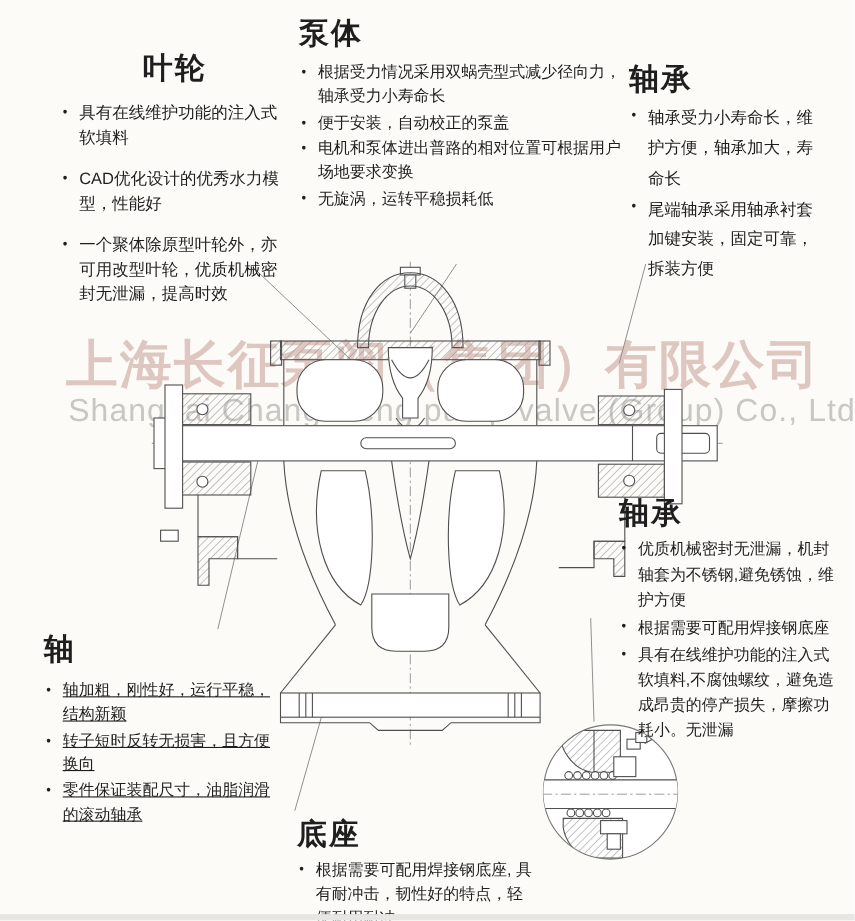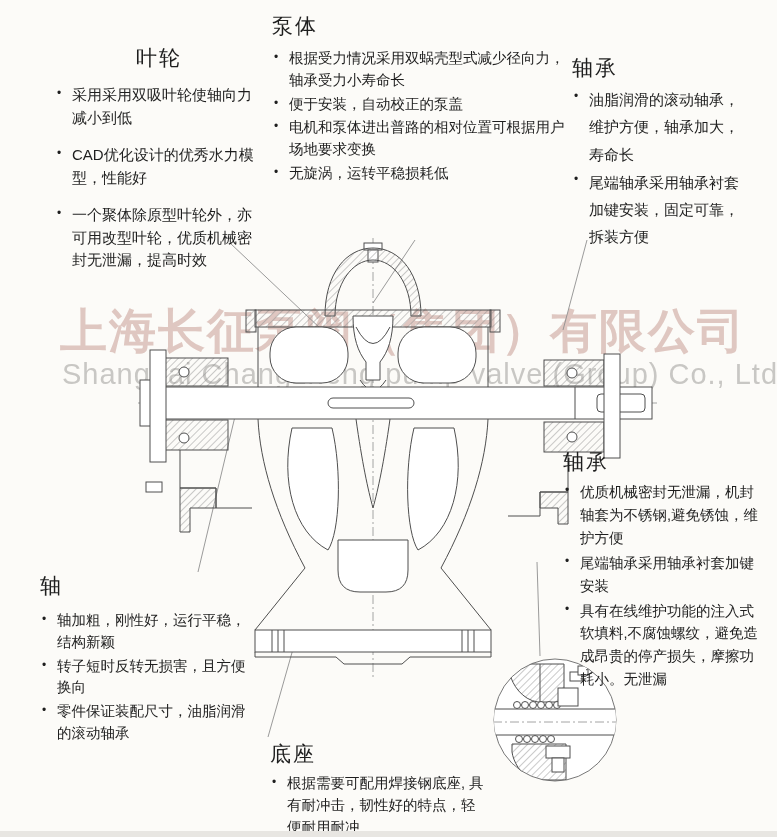--- a/index.html
+++ b/index.html
@@ -26,39 +26,39 @@
   }
   
   .drawing{position:absolute;left:120px;top:232px;z-index:2;}
   .ln{stroke:#4f4f4f;stroke-width:1;fill:none;}
   .lnw{stroke:#4f4f4f;stroke-width:1;fill:#ffffff;}
   .hat{stroke:#4f4f4f;stroke-width:1;fill:url(#hatch);}
   .cl{stroke:#9a9a9a;stroke-width:0.9;stroke-dasharray:9 3 2 3;fill:none;}
   .leader{stroke:#8f8f8f;stroke-width:0.9;fill:none;}
   
   .note{position:absolute;z-index:3;color:#1e1e1e;}
-  .note h2{margin:0;font-weight:normal;letter-spacing:2px;font-size:21px;}
+  .note h2{margin:0;font-weight:bold;letter-spacing:2px;font-size:27px;}
   .note ul{list-style:none;margin:0;padding:0;}
   .note li{position:relative;padding-left:17px;line-height:1.5;}
   .note li::before{content:"•";position:absolute;left:2px;top:0;font-size:12px;color:#1e1e1e;}
   #sec-impeller{left:55px;top:44px;width:208px;font-size:15px;}
   #sec-impeller h2{margin-bottom:12px;text-align:center;}
   #sec-impeller li{margin-bottom:15px;}
   #sec-pump-body{left:272px;top:12px;width:294px;font-size:14.5px;}
   #sec-pump-body h2{margin-bottom:8px;}
   #sec-pump-body li{margin-bottom:2px;}
   #sec-bearing-top{left:572px;top:54px;width:180px;font-size:15px;}
   #sec-bearing-top h2{margin-bottom:4px;}
   #sec-bearing-top li{line-height:1.82;margin-bottom:1px;}
   #sec-bearing-seal{left:563px;top:448px;width:196px;font-size:14.5px;}
   #sec-bearing-seal h2{margin-bottom:5px;}
   #sec-bearing-seal li{line-height:1.58;margin-bottom:2px;}
   #sec-shaft{left:40px;top:572px;width:212px;font-size:14.5px;}
   #sec-shaft h2{margin-bottom:10px;}
-  #sec-shaft li{margin-bottom:2px;}
+  #sec-shaft li{margin-bottom:2px;text-decoration:underline;}
   #sec-base{left:270px;top:740px;width:218px;font-size:14.5px;}
   #sec-base h2{margin-bottom:5px;}
   .footer-strip{
     position:absolute;left:0;top:831px;width:777px;height:6px;
     background:#e8e6e2;z-index:4;
   }
 </style>
 </head>
 <body>
 
@@ -189,49 +189,49 @@
         <path class="hat" d="M392,512 L446,512 L446,548 L414,548 C400,544 393,528 392,520 Z"></path>
         <rect class="lnw" x="426" y="514" width="24" height="12"></rect>
         <rect class="lnw" x="432" y="526" width="12" height="14"></rect>
       </g>
     </g>
   </svg>
 
   <section class="note" id="sec-impeller">
     <h2>叶轮</h2>
     <ul>
-        <li>采用采用双吸叶轮使轴向力减小到低</li>
+        <li>具有在线维护功能的注入式软填料</li>
         <li>CAD优化设计的优秀水力模型，性能好</li>
         <li>一个聚体除原型叶轮外，亦可用改型叶轮，优质机械密封无泄漏，提高时效</li>
       </ul>
   </section>
 
   <section class="note" id="sec-pump-body">
     <h2>泵体</h2>
     <ul>
         <li>根据受力情况采用双蜗壳型式减少径向力，轴承受力小寿命长</li>
         <li>便于安装，自动校正的泵盖</li>
         <li>电机和泵体进出普路的相对位置可根据用户场地要求变换</li>
         <li>无旋涡，运转平稳损耗低</li>
       </ul>
   </section>
 
   <section class="note" id="sec-bearing-top">
     <h2>轴承</h2>
     <ul>
-        <li>油脂润滑的滚动轴承，维护方便，轴承加大，寿命长</li>
+        <li>轴承受力小寿命长，维护方便，轴承加大，寿命长</li>
         <li>尾端轴承采用轴承衬套加键安装，固定可靠，拆装方便</li>
       </ul>
   </section>
 
   <section class="note" id="sec-bearing-seal">
     <h2>轴承</h2>
     <ul>
         <li>优质机械密封无泄漏，机封轴套为不锈钢,避免锈蚀，维护方便</li>
-        <li>尾端轴承采用轴承衬套加键安装</li>
+        <li>根据需要可配用焊接钢底座</li>
         <li>具有在线维护功能的注入式软填料,不腐蚀螺纹，避免造成昂贵的停产损失，摩擦功耗小。无泄漏</li>
       </ul>
   </section>
 
   <section class="note" id="sec-shaft">
     <h2>轴</h2>
     <ul>
         <li>轴加粗，刚性好，运行平稳，结构新颖</li>
         <li>转子短时反转无损害，且方便换向</li>
         <li>零件保证装配尺寸，油脂润滑的滚动轴承</li>

